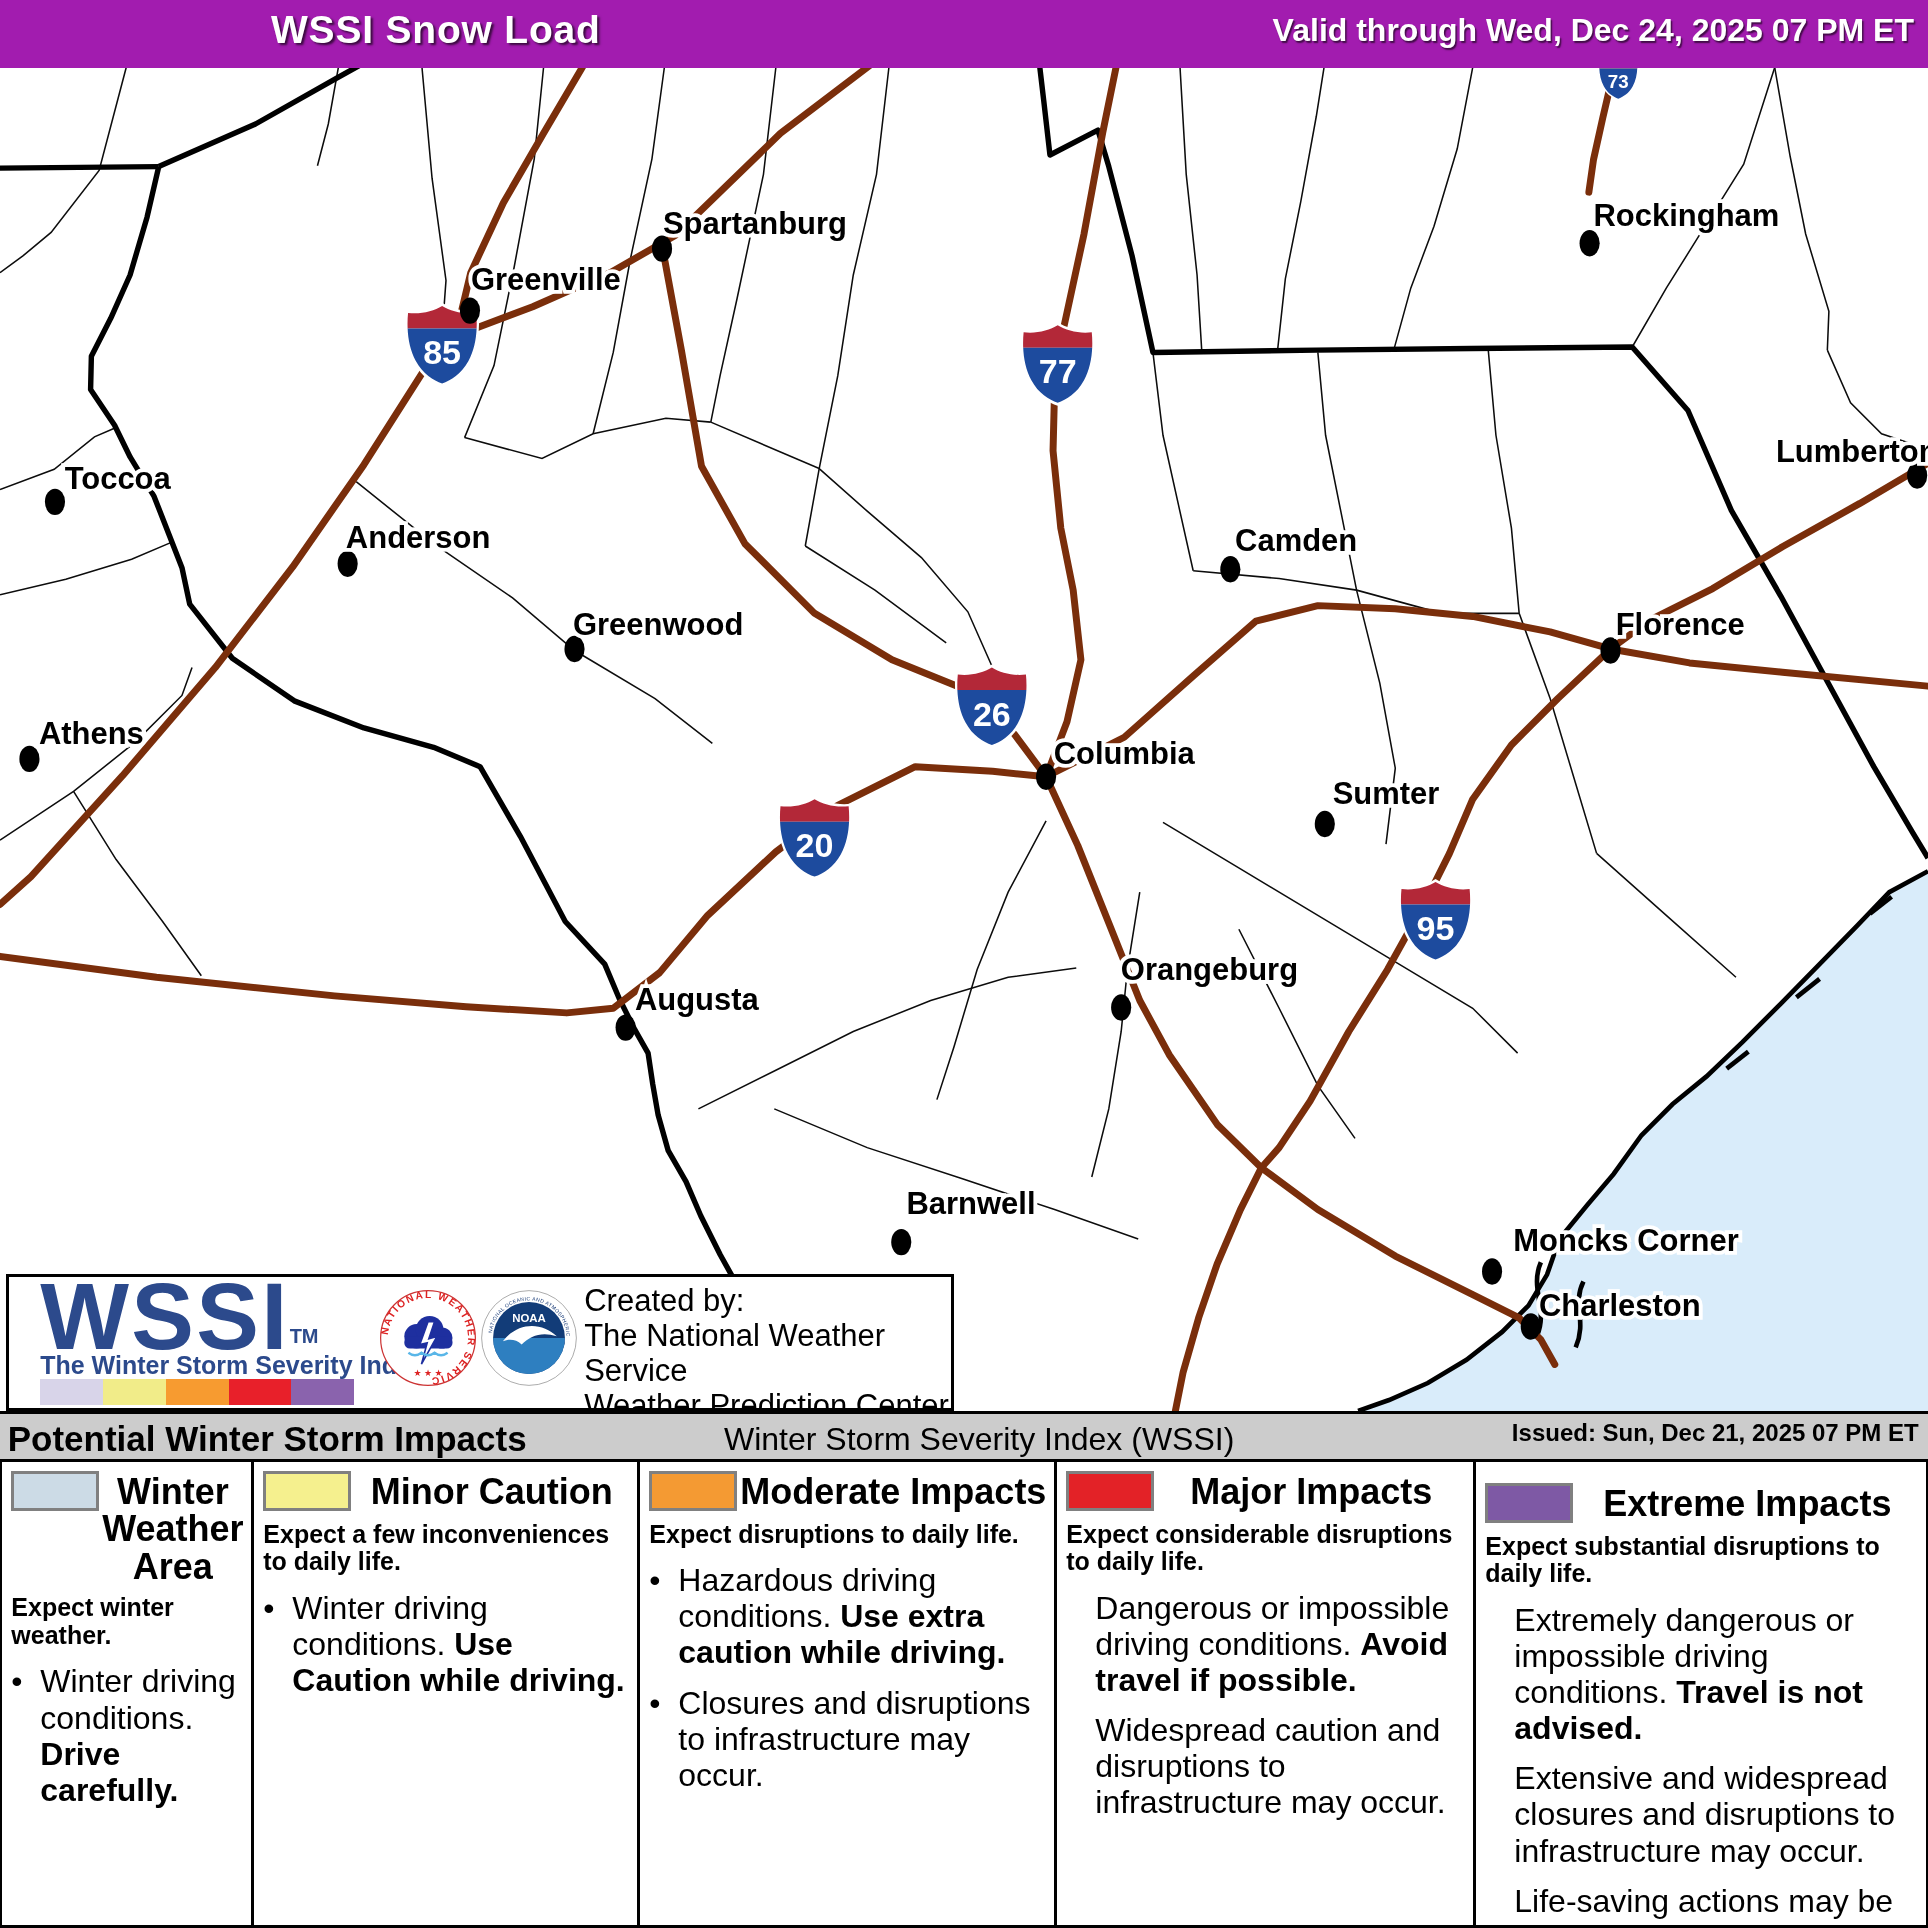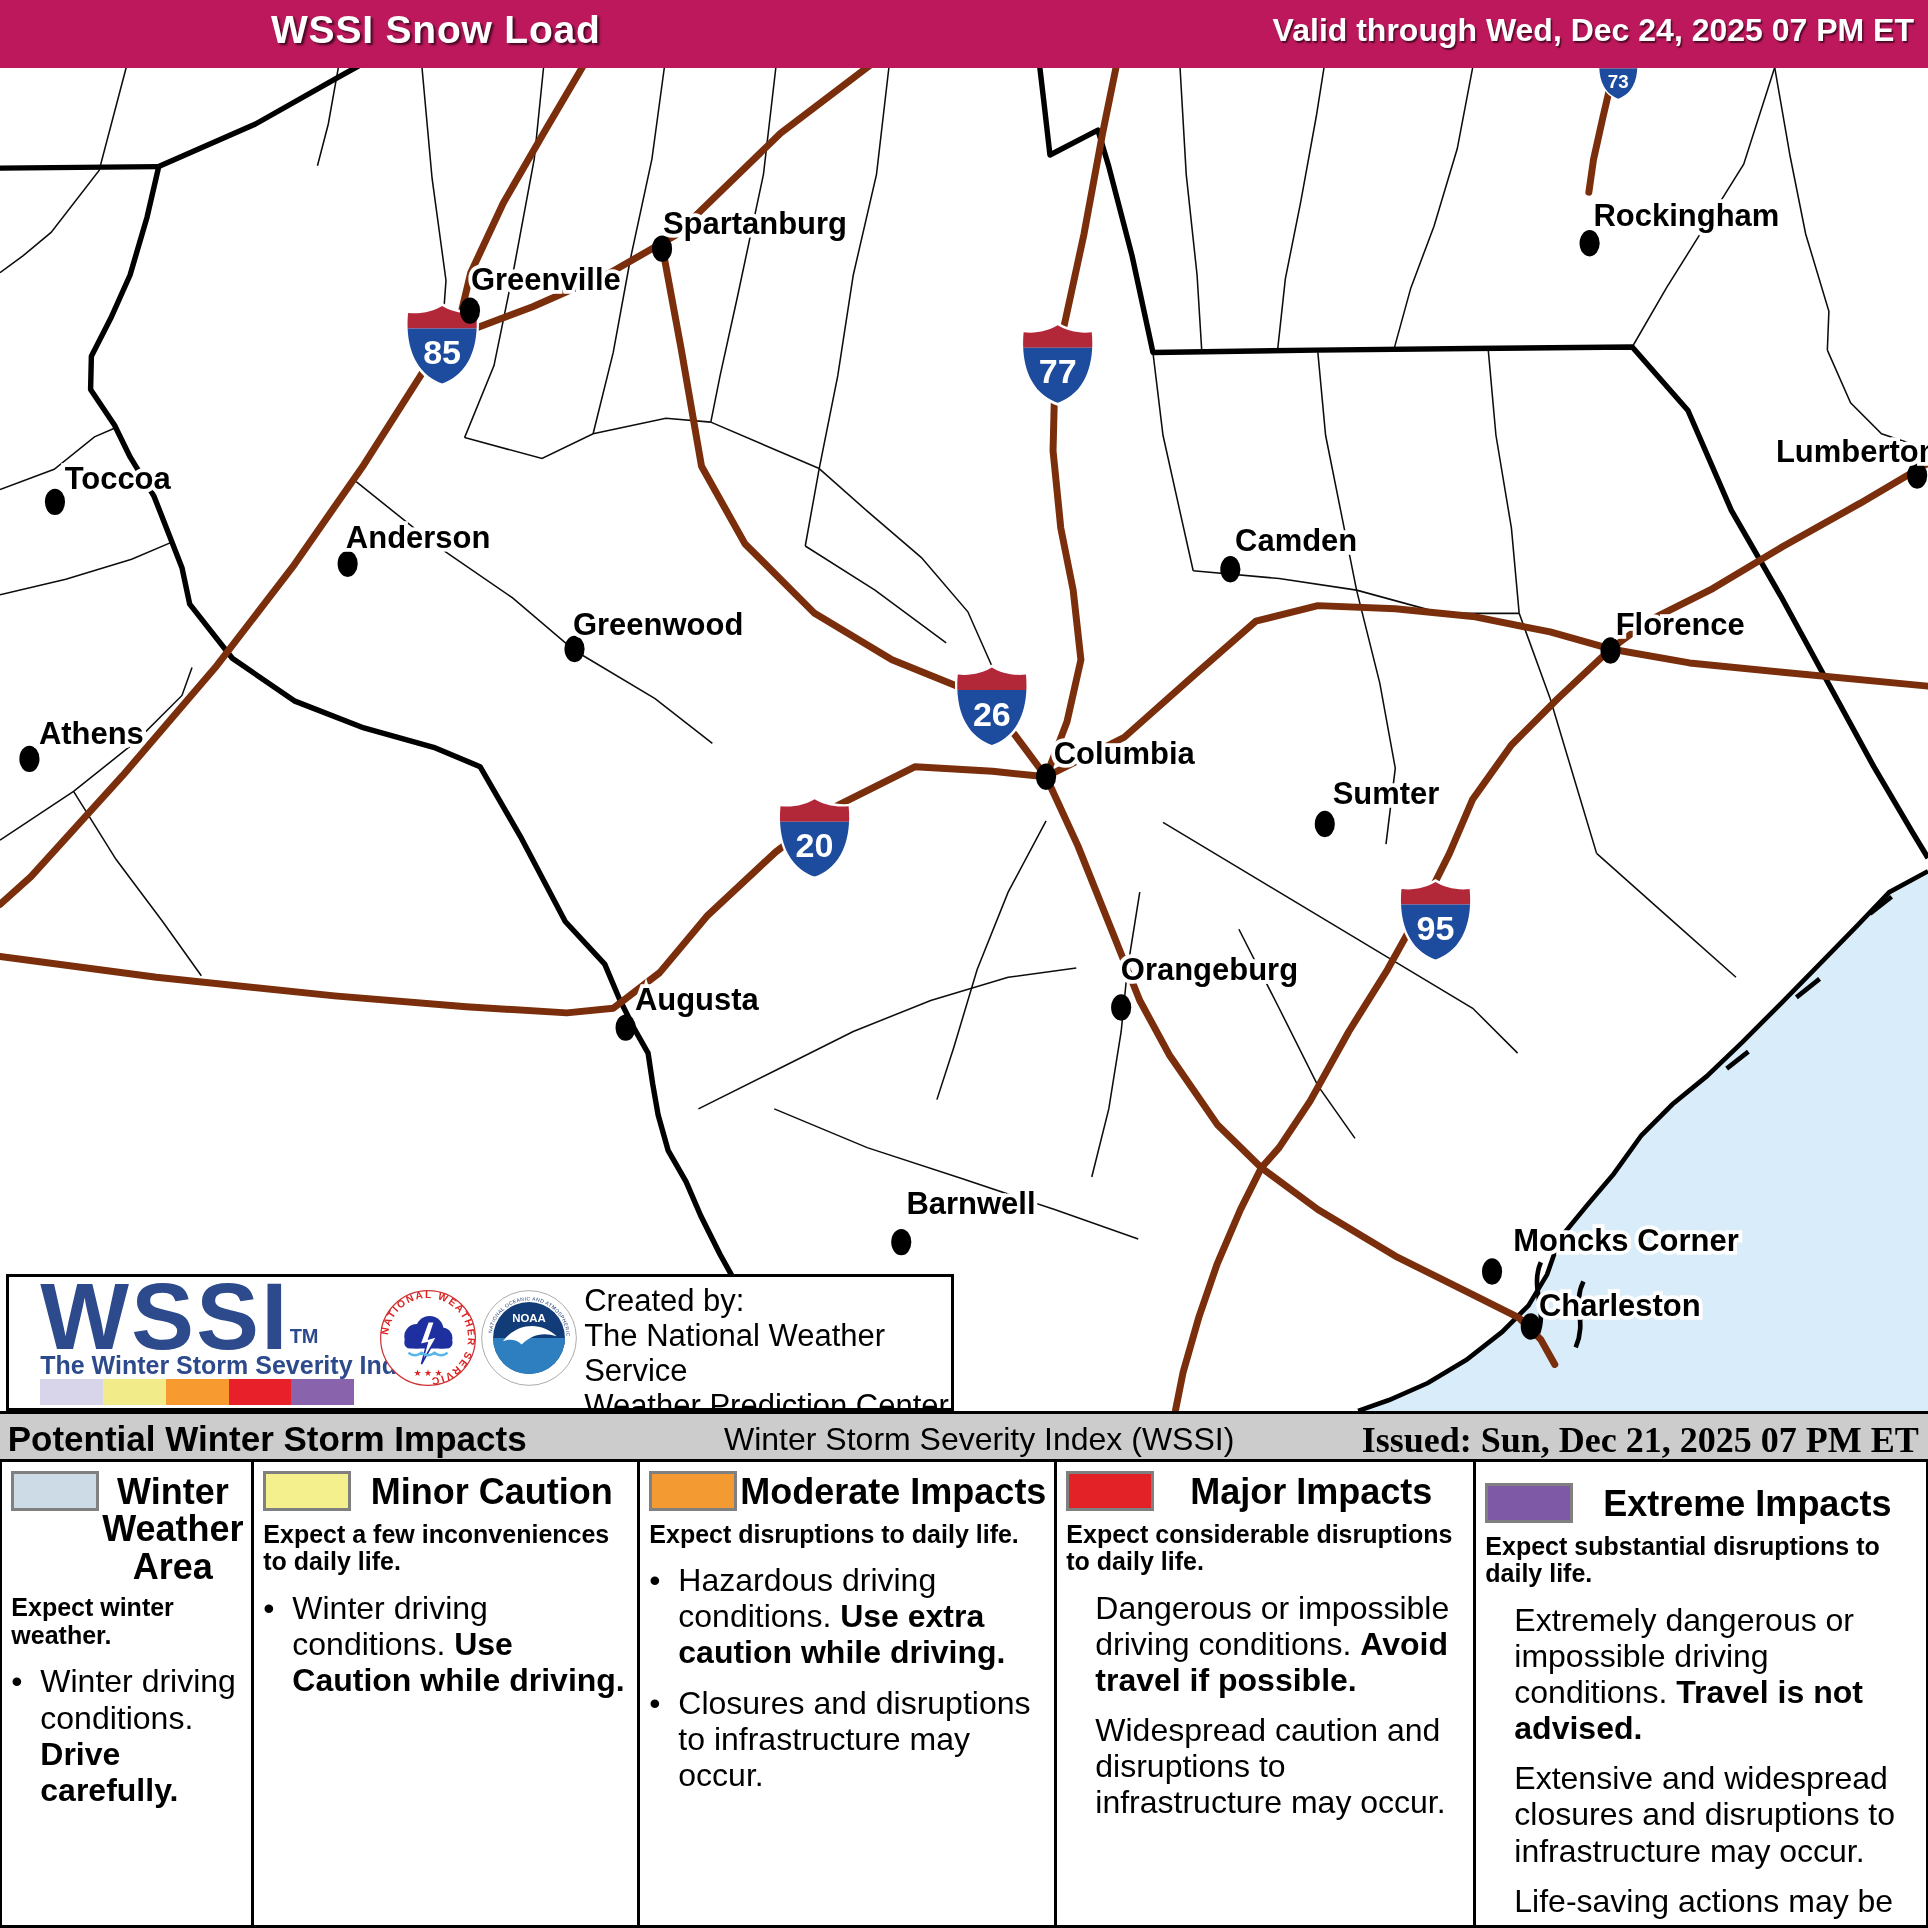--- a/index.html
+++ b/index.html
@@ -26,21 +26,21 @@
   .wssi-tag{position:absolute;left:31px;top:74px;font-size:25px;font-weight:bold;color:#2c4a8c;}
   .cbar{position:absolute;left:31px;top:102px;width:314px;height:25.6px;display:flex;}
   .cbar div{flex:1;}
   .logo{position:absolute;top:12.4px;width:98px;height:98px;}
   .created{position:absolute;left:575px;top:6.2px;font-size:31px;color:#000;line-height:1.13;}
   
   .sbar{position:absolute;left:0;top:1411px;width:1928px;height:51px;background:#ccc;
         border-top:3.1px solid #000;border-bottom:3.1px solid #000;box-sizing:border-box;z-index:25;}
   .sbar .l{position:absolute;left:7.7px;top:4.6px;font-size:35px;font-weight:bold;color:#000;}
   .sbar .c{position:absolute;left:724px;top:7px;font-size:32px;color:#000;}
-  .sbar .r{position:absolute;right:9.3px;top:4.6px;font-size:36px;font-weight:bold;color:#000;font-family:Liberation Serif, serif;}
+  .sbar .r{position:absolute;right:9.3px;top:4.6px;font-size:24px;font-weight:bold;color:#000;}
   
   .legend{position:absolute;left:0;top:1462px;width:1928px;height:466px;background:#fff;
           border-left:2.3px solid #000;border-right:2.3px solid #000;border-bottom:3.1px solid #000;
           box-sizing:border-box;z-index:25;display:flex;}
   .col{height:100%;border-right:3.1px solid #000;box-sizing:border-box;}
   .col:last-child{border-right:none;}
   .c0{width:252px;} .c1{width:386px;} .c2{width:417px;} .c3{width:419px;} .c4{flex:1;margin-top:12px;}
   .trow{display:flex;align-items:flex-start;padding:9.3px 4.6px 0 9.3px;}
   .sw{width:82px;height:34px;border:3.9px solid #808080;flex:none;box-sizing:content-box;}
   .ttl{flex:1;text-align:center;font-weight:bold;font-size:36px;line-height:1.04;padding-top:1.5px;}
@@ -197,21 +197,21 @@
         <text class="clab" x="1790" y="1038">Sumter</text>
         <text class="clab" x="1562" y="1266">Orangeburg</text>
         <text class="clab" x="900" y="1304">Augusta</text>
         <text class="clab" x="1254" y="1568">Barnwell</text>
         <text class="clab" x="2100" y="1616">Moncks Corner</text>
         <text class="clab" x="2092" y="1700">Charleston</text>
       </g>
     </svg>
   </div>
 
-  <div class="hdr" style="background-color: #be185d;">
+  <div class="hdr" style="background-color: #a21caf;">
     <span class="hdr-title">WSSI Snow Load</span>
     <span class="hdr-valid">Valid through Wed, Dec 24, 2025 07 PM ET</span>
   </div>
 
   <div class="credit">
     <div class="wssi-big"><span>WSSI</span><span class="wssi-tm">TM</span></div>
     <div class="wssi-tag">The Winter Storm Severity Index</div>
     <div class="cbar">
       <div style="background-color: rgb(216, 212, 233);"></div>
       <div style="background-color: rgb(241, 236, 137);"></div>

